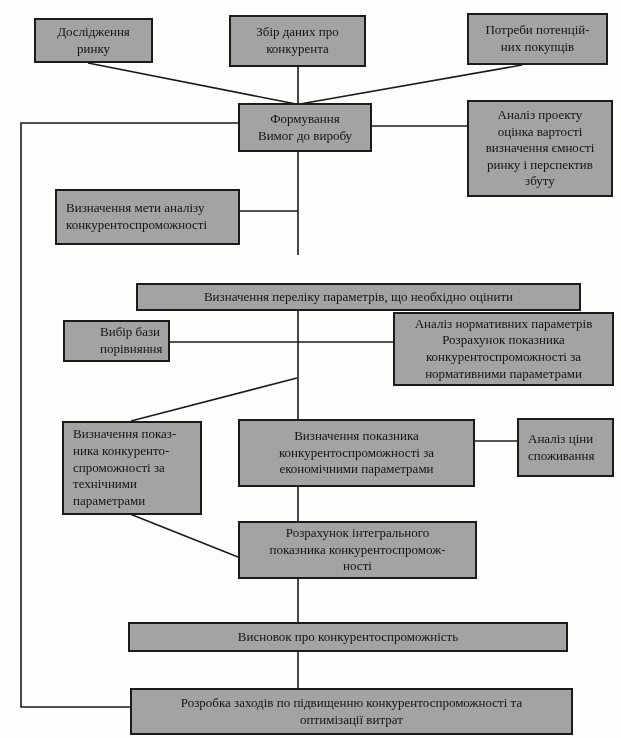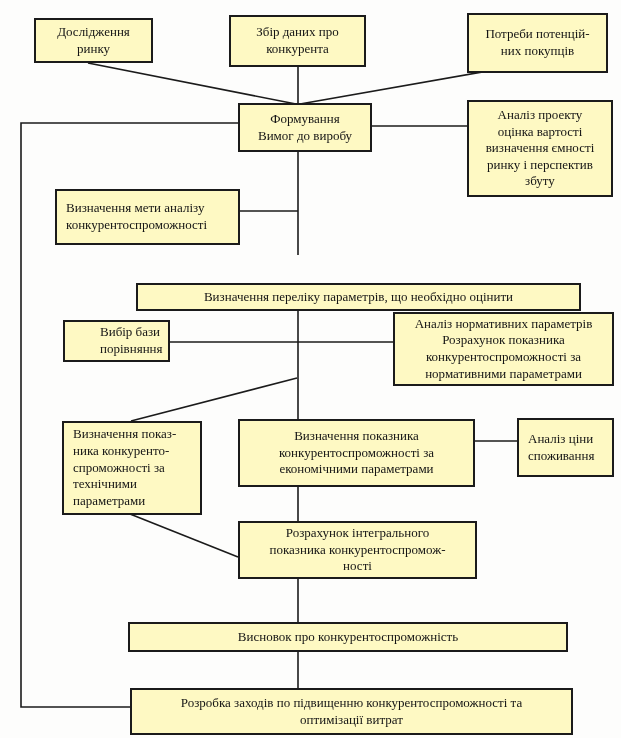--- a/index.html
+++ b/index.html
@@ -16,21 +16,21 @@
     overflow: hidden;
   }
   .wires {
     position: absolute;
     left: 0; top: 0;
     width: 621px; height: 738px;
   }
   .node {
     position: absolute;
     box-sizing: border-box;
-    background: #fef9c3;
+    background: #a3a3a3;
     border: 2px solid #1b1b1b;
     display: flex;
     align-items: center;
     justify-content: center;
     color: #141414;
     font-size: 13px;
     line-height: 1.28;
     text-align: center;
   }
   .node .label {
@@ -82,21 +82,21 @@
   <div class="node" style="left:34px; top:18px; width:119px; height:45px;">
     <span class="label">Дослідження
 ринку</span>
   </div>
 
   <div class="node" style="left:229px; top:15px; width:137px; height:52px;">
     <span class="label">Збір даних про
 конкурента</span>
   </div>
 
-  <div class="node" style="left:467px; top:13px; width:141px; height:60px;justify-content:flex-end;">
+  <div class="node" style="left:467px; top:13px; width:141px; height:52px;justify-content:flex-end;">
     <span class="label">Потреби потенцій-
 них покупців</span>
   </div>
 
   <div class="node" style="left:238px; top:103px; width:134px; height:49px;">
     <span class="label">Формування
 Вимог до виробу</span>
   </div>
 
   <div class="node" style="left:467px; top:100px; width:146px; height:97px;">

